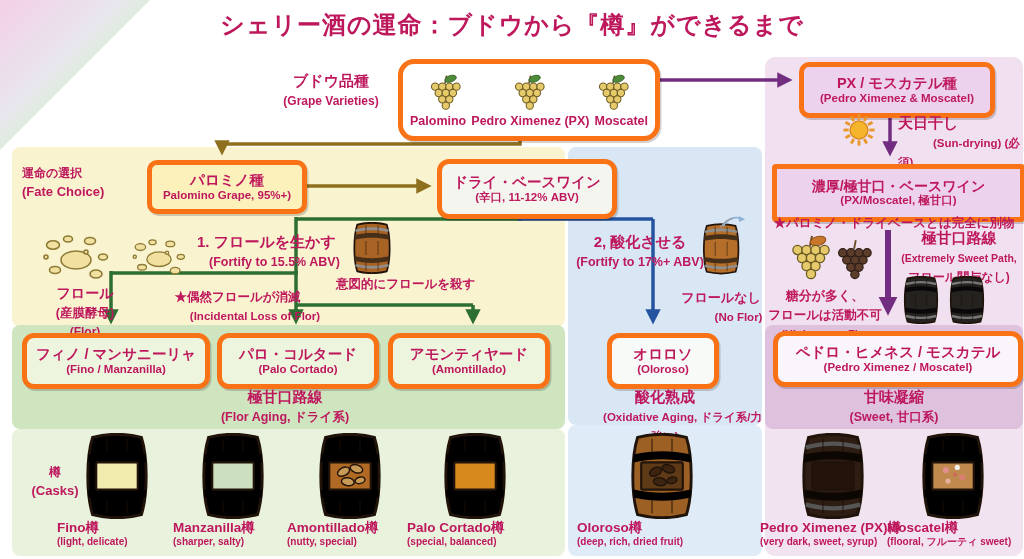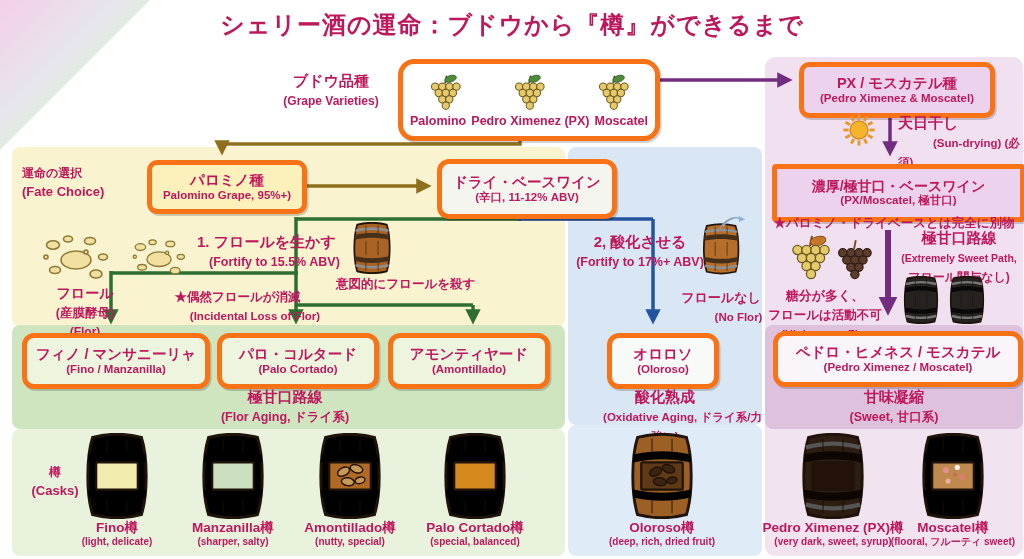--- a/index.html
+++ b/index.html
@@ -16,21 +16,21 @@
   .lbl{line-height:1.18;}
   .center{text-align:center;}
   .t15{font-size:15px;} .t14{font-size:14px;} .t13{font-size:13px;} .t16{font-size:12px;}
   .t12{font-size:12px;} .t125{font-size:12.5px;} .t11{font-size:11px;} .t115{font-size:11.5px;padding-left:35px;}
   #title{position:absolute;left:0;top:9px;width:1024px;text-align:center;font-size:24px;
          letter-spacing:1px;z-index:3;}
   #corner{position:absolute;left:0;top:0;width:150px;height:150px;z-index:0;
           clip-path:polygon(0 0,100% 0,0 100%);
           background:linear-gradient(135deg,#f4cfe6 0%,#e7e6ee 40%,#ddeed6 55%,rgba(255,255,255,0) 72%);}
   .ic svg,.cask svg{width:100%;height:100%;display:block;}
-  .casklbl{text-align:center;line-height:1.15;}
+  .casklbl{line-height:1.15;}
   .casklbl .nm{font-size:13.5px;display:block;}
   .casklbl .ds{font-size:10px;display:block;}
 </style>
 </head>
 <body>
 
 <div id="canvas">
   <div id="corner"></div>
 
   <div class="panel" style="left:12px;top:147px;width:553px;height:180px;background:#faf3d0;"></div>

